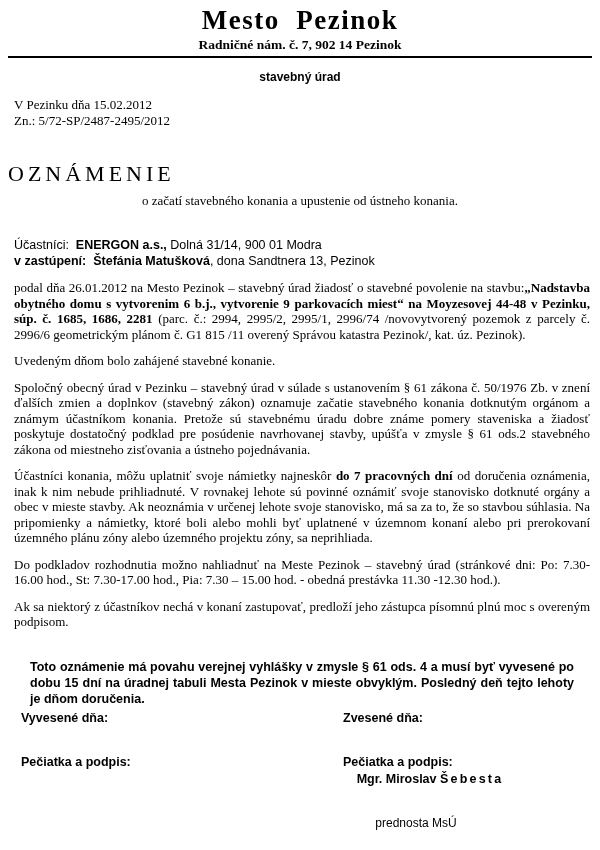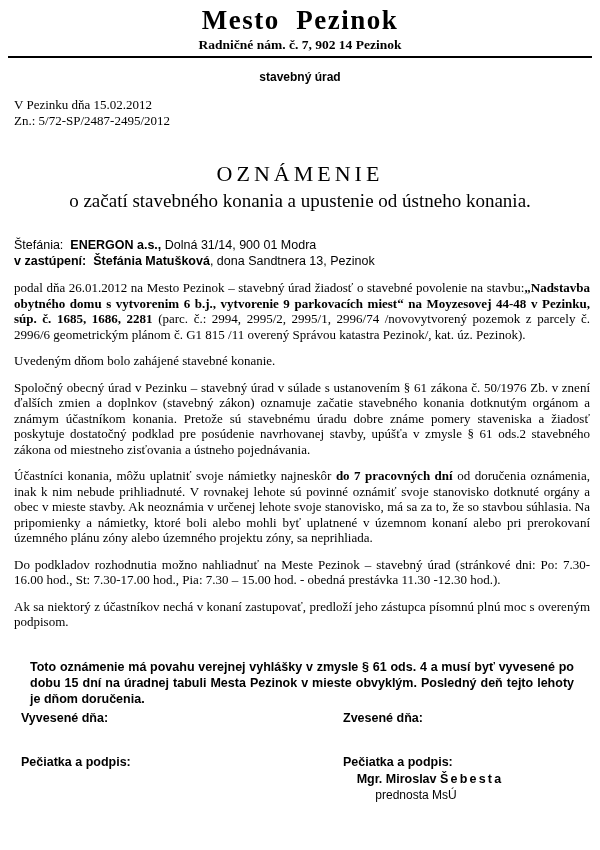--- a/index.html
+++ b/index.html
@@ -60,31 +60,31 @@
   .refblock {
     font-family: "Liberation Serif", serif;
     font-size: 13px;
     line-height: 16px;
     padding-top: 12px;
     padding-left: 6px;
   }
 
   
   .doc-title {
-    text-align: center;
+    text-align: left;
     font-family: "Liberation Serif", serif;
     font-size: 22px;
     letter-spacing: 4px;
     line-height: 26px;
     padding-top: 32px;
   }
   .doc-subtitle {
     text-align: center;
     font-family: "Liberation Serif", serif;
-    font-size: 19px;
+    font-size: 13px;
     line-height: 16px;
     padding-top: 6px;
   }
 
   
   .parties {
     font-family: "Liberation Sans", sans-serif;
     font-size: 12.5px;
     line-height: 16px;
     padding-top: 28px;
@@ -138,20 +138,21 @@
     font-size: 12.5px;
     line-height: 16px;
     white-space: pre;
     margin-left: 28px;
   }
   .sig-surname { letter-spacing: 2.2px; }
   .sig-role {
     font-size: 12px;
     line-height: 15px;
     padding-top: 1px;
+    margin-top: 28px;
   }
 
   
   .footer {
     position: absolute;
     left: 15px;
     right: 8px;
     bottom: 16px;
   }
   .footer-row {
@@ -181,21 +182,21 @@
 
   <div class="refblock">
     <div>V Pezinku dňa 15.02.2012</div>
     <div>Zn.: 5/72-SP/2487-2495/2012</div>
   </div>
 
   <div class="doc-title">OZNÁMENIE</div>
   <div class="doc-subtitle">o začatí stavebného konania a upustenie od ústneho konania.</div>
 
   <div class="parties">
-    <div class="parties-row"><span>Štefánia:</span><span>&nbsp;&nbsp;</span><span class="b">ENERGON a.s.,</span><span> Dolná 31/14, 900 01 Modra</span></div>
+    <div class="parties-row"><span>Účastníci:</span><span>&nbsp;&nbsp;</span><span class="b">ENERGON a.s.,</span><span> Dolná 31/14, 900 01 Modra</span></div>
     <div class="parties-row"><span class="b">v zastúpení:</span><span>&nbsp;&nbsp;</span><span class="b">Štefánia Matušková</span><span>, dona Sandtnera 13, Pezinok</span></div>
   </div>
 
   <div class="body-block">
 
     <p class="para"><span>podal dňa 26.01.2012 na Mesto Pezinok – stavebný úrad žiadosť o stavebné povolenie na stavbu:</span><span class="b">„Nadstavba obytného domu s vytvorenim 6 b.j., vytvorenie 9 parkovacích miest“ na Moyzesovej 44-48 v Pezinku, súp. č. 1685, 1686, 2281</span><span> (parc. č.: 2994, 2995/2, 2995/1, 2996/74 /novovytvorený pozemok z parcely č. 2996/6 geometrickým plánom č. G1 815 /11 overený Správou katastra Pezinok/, kat. úz. Pezinok).</span></p>
 
     <p class="para">Uvedeným dňom bolo zahájené stavebné konanie.</p>
 
     <p class="para">Spoločný obecný úrad v Pezinku – stavebný úrad v súlade  s ustanovením § 61 zákona č. 50/1976 Zb. v znení ďalších zmien  a doplnkov (stavebný zákon) oznamuje začatie stavebného konania  dotknutým orgánom a známym účastníkom konania. Pretože sú stavebnému úradu dobre známe pomery staveniska a žiadosť poskytuje  dostatočný podklad pre posúdenie navrhovanej stavby, upúšťa  v zmysle § 61 ods.2 stavebného zákona od miestneho zisťovania a ústneho  pojednávania.</p>

